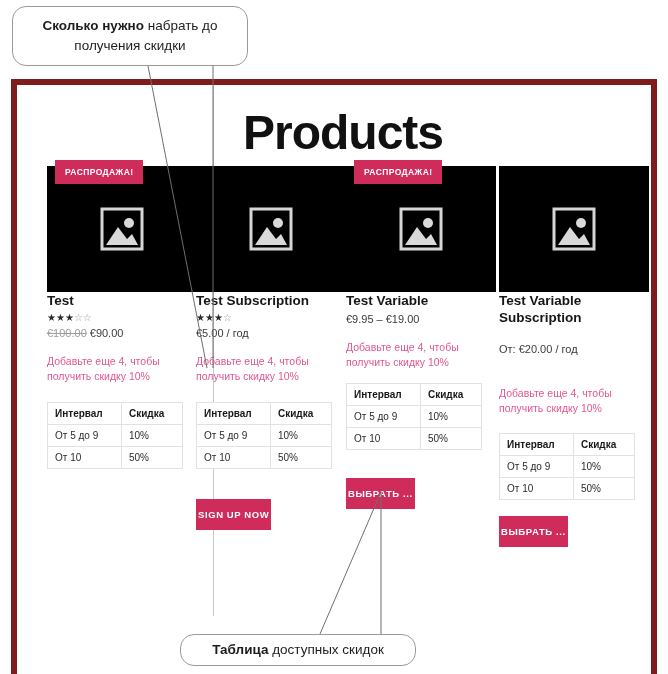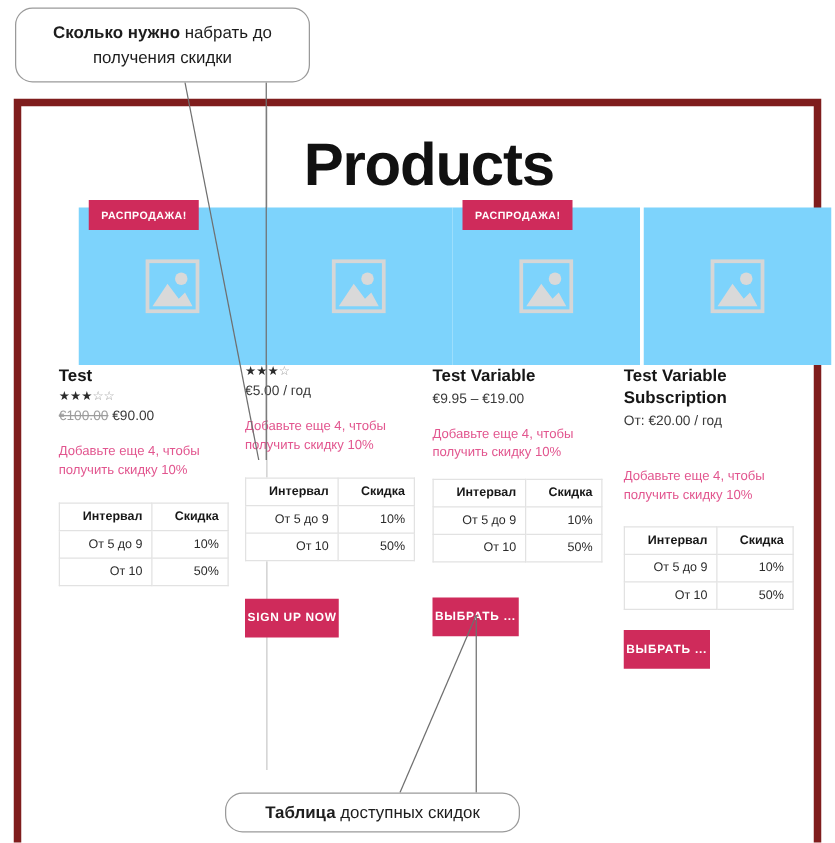--- a/index.html
+++ b/index.html
@@ -50,22 +50,22 @@
   .page-title{
     position:absolute;left:226px;top:20px;
     font-size:48px;font-weight:bold;letter-spacing:-1px;
     color:#111111;line-height:56px;
   }
 
   
   .grid{position:absolute;left:0;top:0;width:646px;height:531px;}
   .card{position:absolute;top:81px;width:150px;}
   .card .media{
-    position:absolute;left:16px;top:0;width:150px;height:126px;
-    background:#7dd3fc;
+    position:absolute;left:0;top:0;width:150px;height:126px;
+    background:#000000;
   }
   .media-inner{
     position:absolute;left:0;top:0;width:150px;height:126px;
     display:flex;align-items:center;justify-content:center;
   }
   .sale{
     position:absolute;left:8px;top:-6px;
     background:#cf2b5b;color:#ffffff;
     font-size:8.5px;font-weight:bold;letter-spacing:.4px;
     padding:7px 10px;
@@ -90,21 +90,21 @@
   .dtable{
     border-collapse:collapse;
     font-size:10px;
     color:#2b2b2b;
     background:#ffffff;
     table-layout:fixed;
   }
   .dtable th,.dtable td{
     border:1px solid #e2e2e2;
     padding:5px 7px;
-    text-align:right;
+    text-align:left;
     font-weight:normal;
     white-space:nowrap;
   }
   .dtable th{font-weight:bold;color:#181818;}
   .dtable .c0{width:59px;}
   .dtable .c1{width:46px;}
 
   
   .btn{
     display:inline-block;
@@ -194,20 +194,21 @@
           <div class="media">
             <div class="media-inner">
               <svg class="ph" viewBox="0 0 48 52">
                 <rect x="4" y="6" width="40" height="40" fill="none" stroke="#d6d6d6" stroke-width="3"></rect>
                 <circle cx="31" cy="20" r="5" fill="#d9d9d9"></circle>
                 <path d="M8 42 L20 24 L29 36 L34 31 L40 42 Z" fill="#d9d9d9"></path>
               </svg>
             </div>
           </div>
           <div class="card-body">
+            <div class="p-title">Test Subscription</div>
             <div class="stars">
               <span>★★★</span><span class="off">☆</span>
             </div>
             <div class="price">
               <span>€5.00 / год</span>
             </div>
             <div class="promo" style="margin-top:13px;width:135px;">Добавьте еще 4, чтобы получить скидку 10%</div>
             <table class="dtable" style="margin-top:18px;">
               <tbody>
                   <tr>
@@ -274,21 +275,21 @@
             <div class="media-inner">
               <svg class="ph" viewBox="0 0 48 52">
                 <rect x="4" y="6" width="40" height="40" fill="none" stroke="#d6d6d6" stroke-width="3"></rect>
                 <circle cx="31" cy="20" r="5" fill="#d9d9d9"></circle>
                 <path d="M8 42 L20 24 L29 36 L34 31 L40 42 Z" fill="#d9d9d9"></path>
               </svg>
             </div>
           </div>
           <div class="card-body">
             <div class="p-title">Test Variable Subscription</div>
-            <div class="price" style="margin-top:4px;">
+            <div class="price" style="margin-top:16px;">
               <span>От: €20.00 / год</span>
             </div>
             <div class="promo" style="margin-top:29px;width:135px;">Добавьте еще 4, чтобы получить скидку 10%</div>
             <table class="dtable" style="margin-top:17px;">
               <tbody>
                   <tr>
                 <th class="c0">Интервал</th>
                 <th class="c1">Скидка</th>
               </tr>
               <tr>

